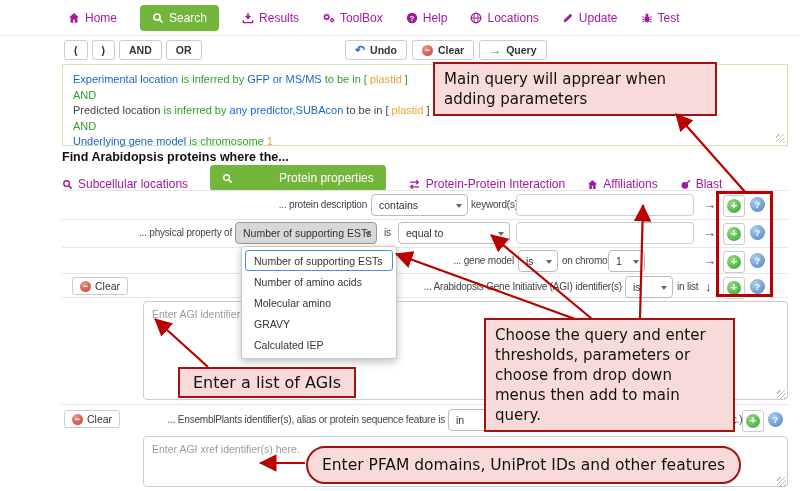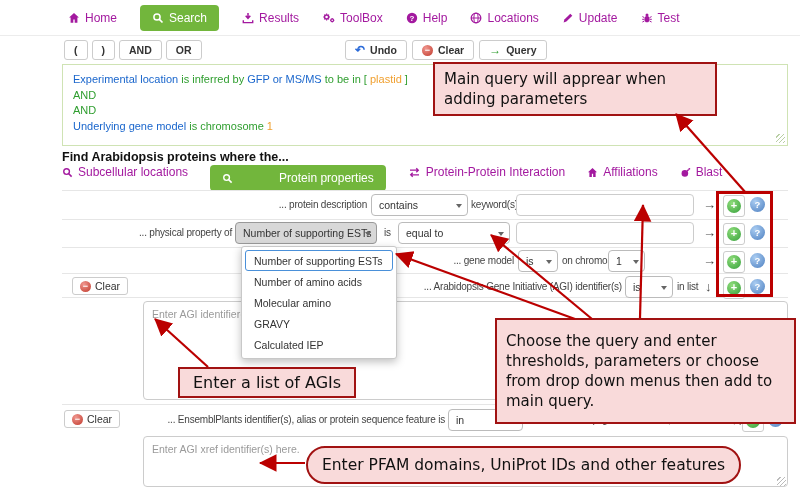--- a/index.html
+++ b/index.html
@@ -25,21 +25,21 @@
   .querybox{position:absolute;left:62px;top:64px;width:726px;height:82px;border:1px solid #cfe3b4;border-radius:0;
             padding:7px 10px;box-sizing:border-box;font-size:11px;line-height:15.5px;background:#fff;white-space:nowrap;}
   .q-blue{color:#1a66cc}.q-green{color:#2f9e2f}.q-orange{color:#f0a030}.q-dark{color:#444}
   .rhandle{position:absolute;right:2px;bottom:2px;width:9px;height:9px;
            background:repeating-linear-gradient(135deg,transparent 0 2px,#b9cfa4 2px 3px);}
   .rhandle2{position:absolute;width:9px;height:9px;z-index:3;
            background:repeating-linear-gradient(135deg,transparent 0 2px,#bbb 2px 3px);}
 
   
   .heading{position:absolute;left:62px;top:150px;font-size:12.5px;font-weight:bold;color:#111;}
-  .tabs{position:absolute;left:62px;top:165px;display:flex;align-items:flex-start;gap:22px;height:26px;}
+  .tabs{position:absolute;left:62px;top:165px;display:flex;align-items:flex-end;gap:22px;height:26px;}
   .tab{display:inline-flex;align-items:center;gap:5px;font-size:12px;color:#a3199f;cursor:pointer;white-space:nowrap;}
   .tab.active{background:#72b63c;color:#fff;padding:6px 12px;border-radius:4px;gap:46px;}
 
   
   .sep{position:absolute;left:62px;width:726px;height:1px;background:#e6e6e6;}
 
   
   .flabel{position:absolute;font-size:10px;color:#444;letter-spacing:-0.2px;line-height:22px;height:22px;white-space:nowrap;}
   .sel{position:absolute;height:22px;background:#fff;border:1px solid #bbb;border-radius:4px;font-size:10.5px;color:#333;
        display:flex;align-items:center;padding:0 16px 0 7px;box-sizing:border-box;white-space:nowrap;cursor:pointer;}
@@ -66,21 +66,21 @@
   
   .dropdown{position:absolute;left:241px;top:246px;width:148px;background:#fff;border:1px solid #c8c8c8;border-radius:3px;
             box-shadow:0 3px 9px rgba(0,0,0,.25);padding:3px;z-index:6;font-size:10.5px;color:#333;}
   .dd-item{padding:3.5px 8px;white-space:nowrap;border:1px solid transparent;cursor:pointer;}
   .dd-item.selected{border:1px solid #4a90d9;border-radius:3px;}
 
   
   .ann{position:absolute;background:#f9dada;border:2px solid #a11212;color:#111;
        font-family:"DejaVu Sans",sans-serif;z-index:10;box-sizing:border-box;}
   .ann1{left:433px;top:62px;width:284px;font-size:15px;line-height:20px;padding:5px 9px;}
-  .ann2{left:495px;top:318px;width:301px;font-size:15px;line-height:20px;padding:11px 9px;}
+  .ann2{left:484px;top:318px;width:251px;font-size:15px;line-height:20px;padding:5px 9px;}
   .ann3{left:178px;top:367px;font-size:16px;padding:4px 13px;white-space:nowrap;}
   .ann4{left:306px;top:446px;font-size:15.5px;padding:8px 14px;white-space:nowrap;border-radius:19px;}
   .redbox{position:absolute;left:716px;top:191px;width:57px;height:106px;border:3px solid #bb0000;z-index:8;box-sizing:border-box;}
   svg.arrows{position:absolute;left:0;top:0;z-index:11;pointer-events:none;}
 </style>
 </head>
 <body>
 
 <div class="navbar">
   <div class="nav-item">
@@ -163,20 +163,23 @@
     <span>Query</span>
   </button>
 </div>
 
 <div class="querybox">
   <div>
     <span class="q-blue">Experimental location</span><span class="q-green">  is inferred by  </span><span class="q-blue">GFP or MS/MS</span><span class="q-green">  to be in [ </span><span class="q-orange">plastid</span><span class="q-green"> ]</span>
   </div>
   <div>
     <span class="q-green">AND</span>
+  </div>
+  <div>
+    <span class="q-dark">Predicted location </span><span class="q-green">is inferred by </span><span class="q-blue">any predictor,SUBAcon</span><span class="q-dark"> to be in [ </span><span class="q-orange">plastid</span><span class="q-dark"> ]</span>
   </div>
   <div>
     <span class="q-green">AND</span>
   </div>
   <div>
     <span class="q-blue">Underlying gene model</span><span class="q-green">  is  </span><span class="q-green">chromosome</span><span class="q-orange"> 1</span>
   </div>
   <div class="rhandle"></div>
 </div>
 

